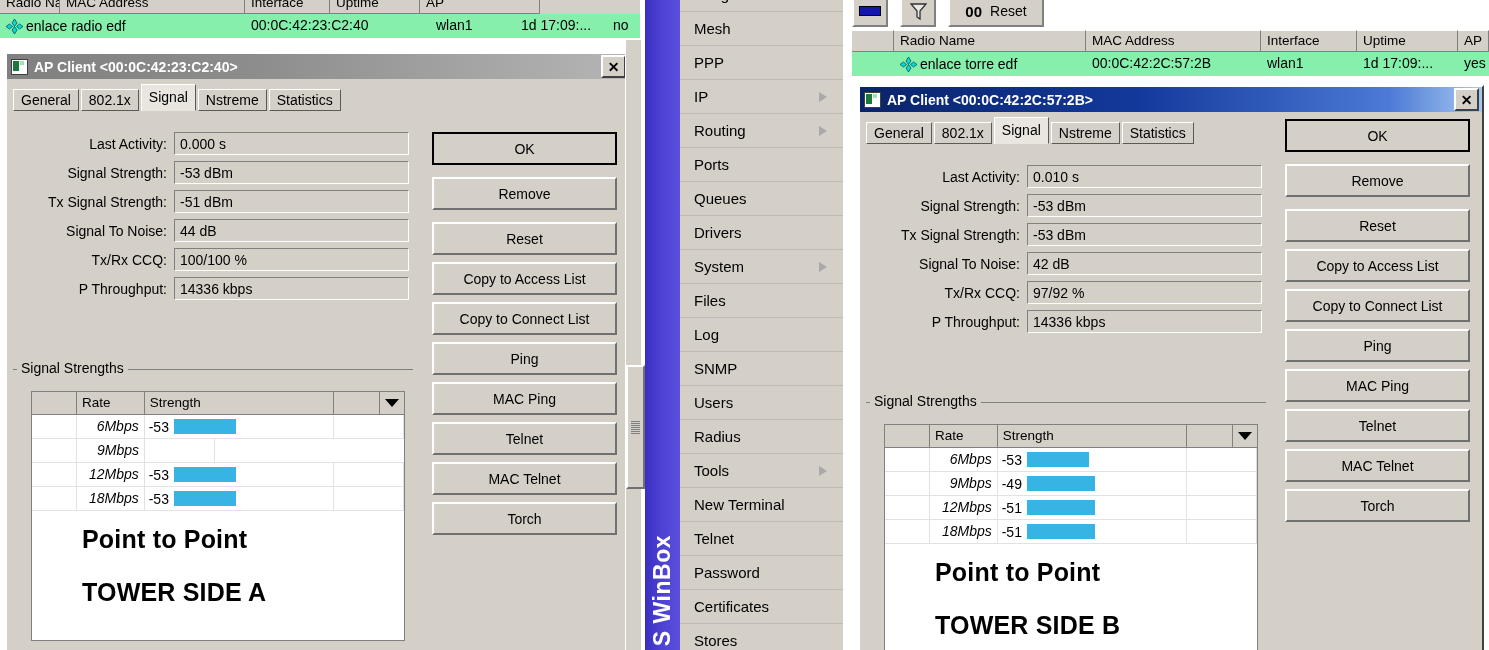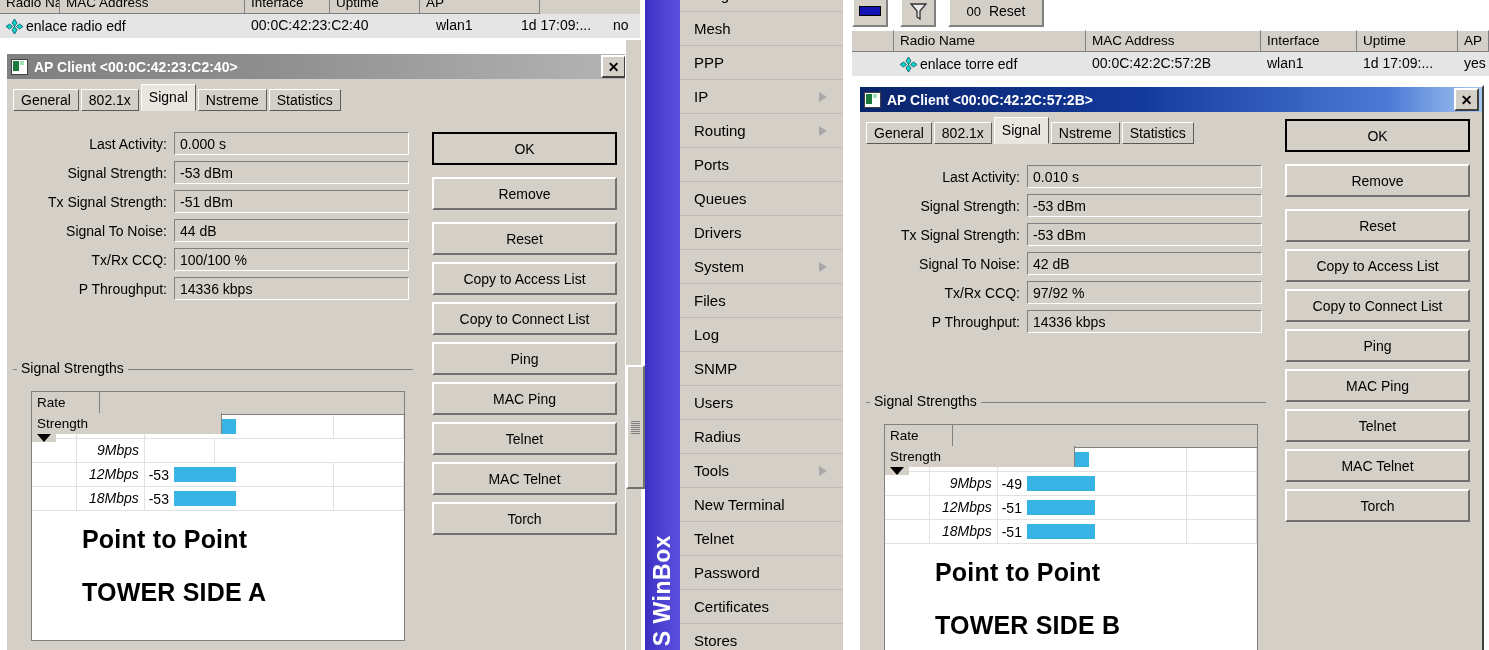--- a/index.html
+++ b/index.html
@@ -70,21 +70,21 @@
     border-top:2px solid #ffffff;border-left:2px solid #ffffff;
     border-right:2px solid #707070;border-bottom:2px solid #707070;
     font-size:14px;text-align:center;cursor:pointer;
     display:flex;align-items:center;justify-content:center;
     box-sizing:border-box;white-space:nowrap;
   }
   .btn.default{border:2px solid #000000;}
 
   
   .tbl{background:#ffffff;border:1px solid #808080;box-sizing:border-box;overflow:hidden;}
-  .thead{display:flex;height:22px;background:#d4d0c8;border-bottom:1px solid #808080;flex-direction:column;}
+  .thead{display:flex;height:22px;background:#d4d0c8;border-bottom:1px solid #808080;}
   .th{
     background:#d4d0c8;border-right:1px solid #808080;
     font-size:13.5px;line-height:21px;padding-left:5px;box-sizing:border-box;
     position:relative;white-space:nowrap;cursor:pointer;
   }
   .dropglyph{
     width:24px;background:#d4d0c8;display:flex;align-items:center;justify-content:center;cursor:pointer;
   }
   .dropglyph::after{content:"";width:0;height:0;border-left:7px solid transparent;border-right:7px solid transparent;border-top:8px solid #000;}
   .trow{display:flex;height:23px;border-bottom:1px solid #e2e2e2;background:#fff;}
@@ -96,21 +96,21 @@
   .bignote{background:#fff;padding:14px 0 0 50px;box-sizing:border-box;}
   .bignote div{font-weight:bold;font-size:25px;margin-bottom:24px;letter-spacing:0.2px;}
 
   
   .listhdr{display:flex;height:22px;background:#d4d0c8;}
   .listhdr .lh{
     border-right:1px solid #808080;border-bottom:1px solid #808080;border-top:1px solid #fff;
     font-size:13.5px;line-height:20px;padding-left:6px;box-sizing:border-box;position:relative;
     white-space:nowrap;overflow:hidden;cursor:pointer;background:#d4d0c8;
   }
-  .listrow{display:flex;height:24px;background:#e5e5e5;}
+  .listrow{display:flex;height:24px;background:#86efac;}
   .listrow .lc{font-size:14px;line-height:23px;padding-left:6px;box-sizing:border-box;white-space:nowrap;overflow:hidden;}
   .radio-icon{display:inline-block;width:17px;height:15px;position:relative;vertical-align:-3px;margin-right:3px;}
   .radio-icon svg{display:block;}
 
   
   .menupanel{position:absolute;background:#d4d0c8;}
   .menuitem{
     height:34px;line-height:34px;font-size:15px;padding-left:14px;
     border-bottom:1px solid #bfbbb4;box-sizing:border-box;position:relative;cursor:pointer;
     white-space:nowrap;overflow:hidden;
@@ -126,21 +126,21 @@
   
   .tbtn{
     background:#d4d0c8;
     border-top:2px solid #ffffff;border-left:2px solid #ffffff;
     border-right:2px solid #808080;border-bottom:2px solid #808080;
     display:flex;align-items:center;justify-content:center;cursor:pointer;box-sizing:border-box;
     font-size:14px;
   }
   .minus-glyph{width:20px;height:8px;background:#1414b4;border:1px solid #000;}
   .funnel svg{display:block;}
-  .oo{font-weight:normal;font-size:13px;margin-right:8px;}
+  .oo{font-weight:bold;font-size:15px;margin-right:8px;}
 
   
   .vscroll{position:absolute;background:#d4d0c8;border-left:1px solid #fff;}
   .vthumb{position:absolute;background:#d4d0c8;border-top:2px solid #fff;border-left:2px solid #fff;border-right:2px solid #707070;border-bottom:2px solid #707070;}
   .grip{position:absolute;left:3px;right:3px;top:50%;margin-top:-7px;height:14px;
      background:repeating-linear-gradient(0deg,#808080 0 1px,#d4d0c8 1px 2px);}
 </style>
 </head>
 <body>
 

